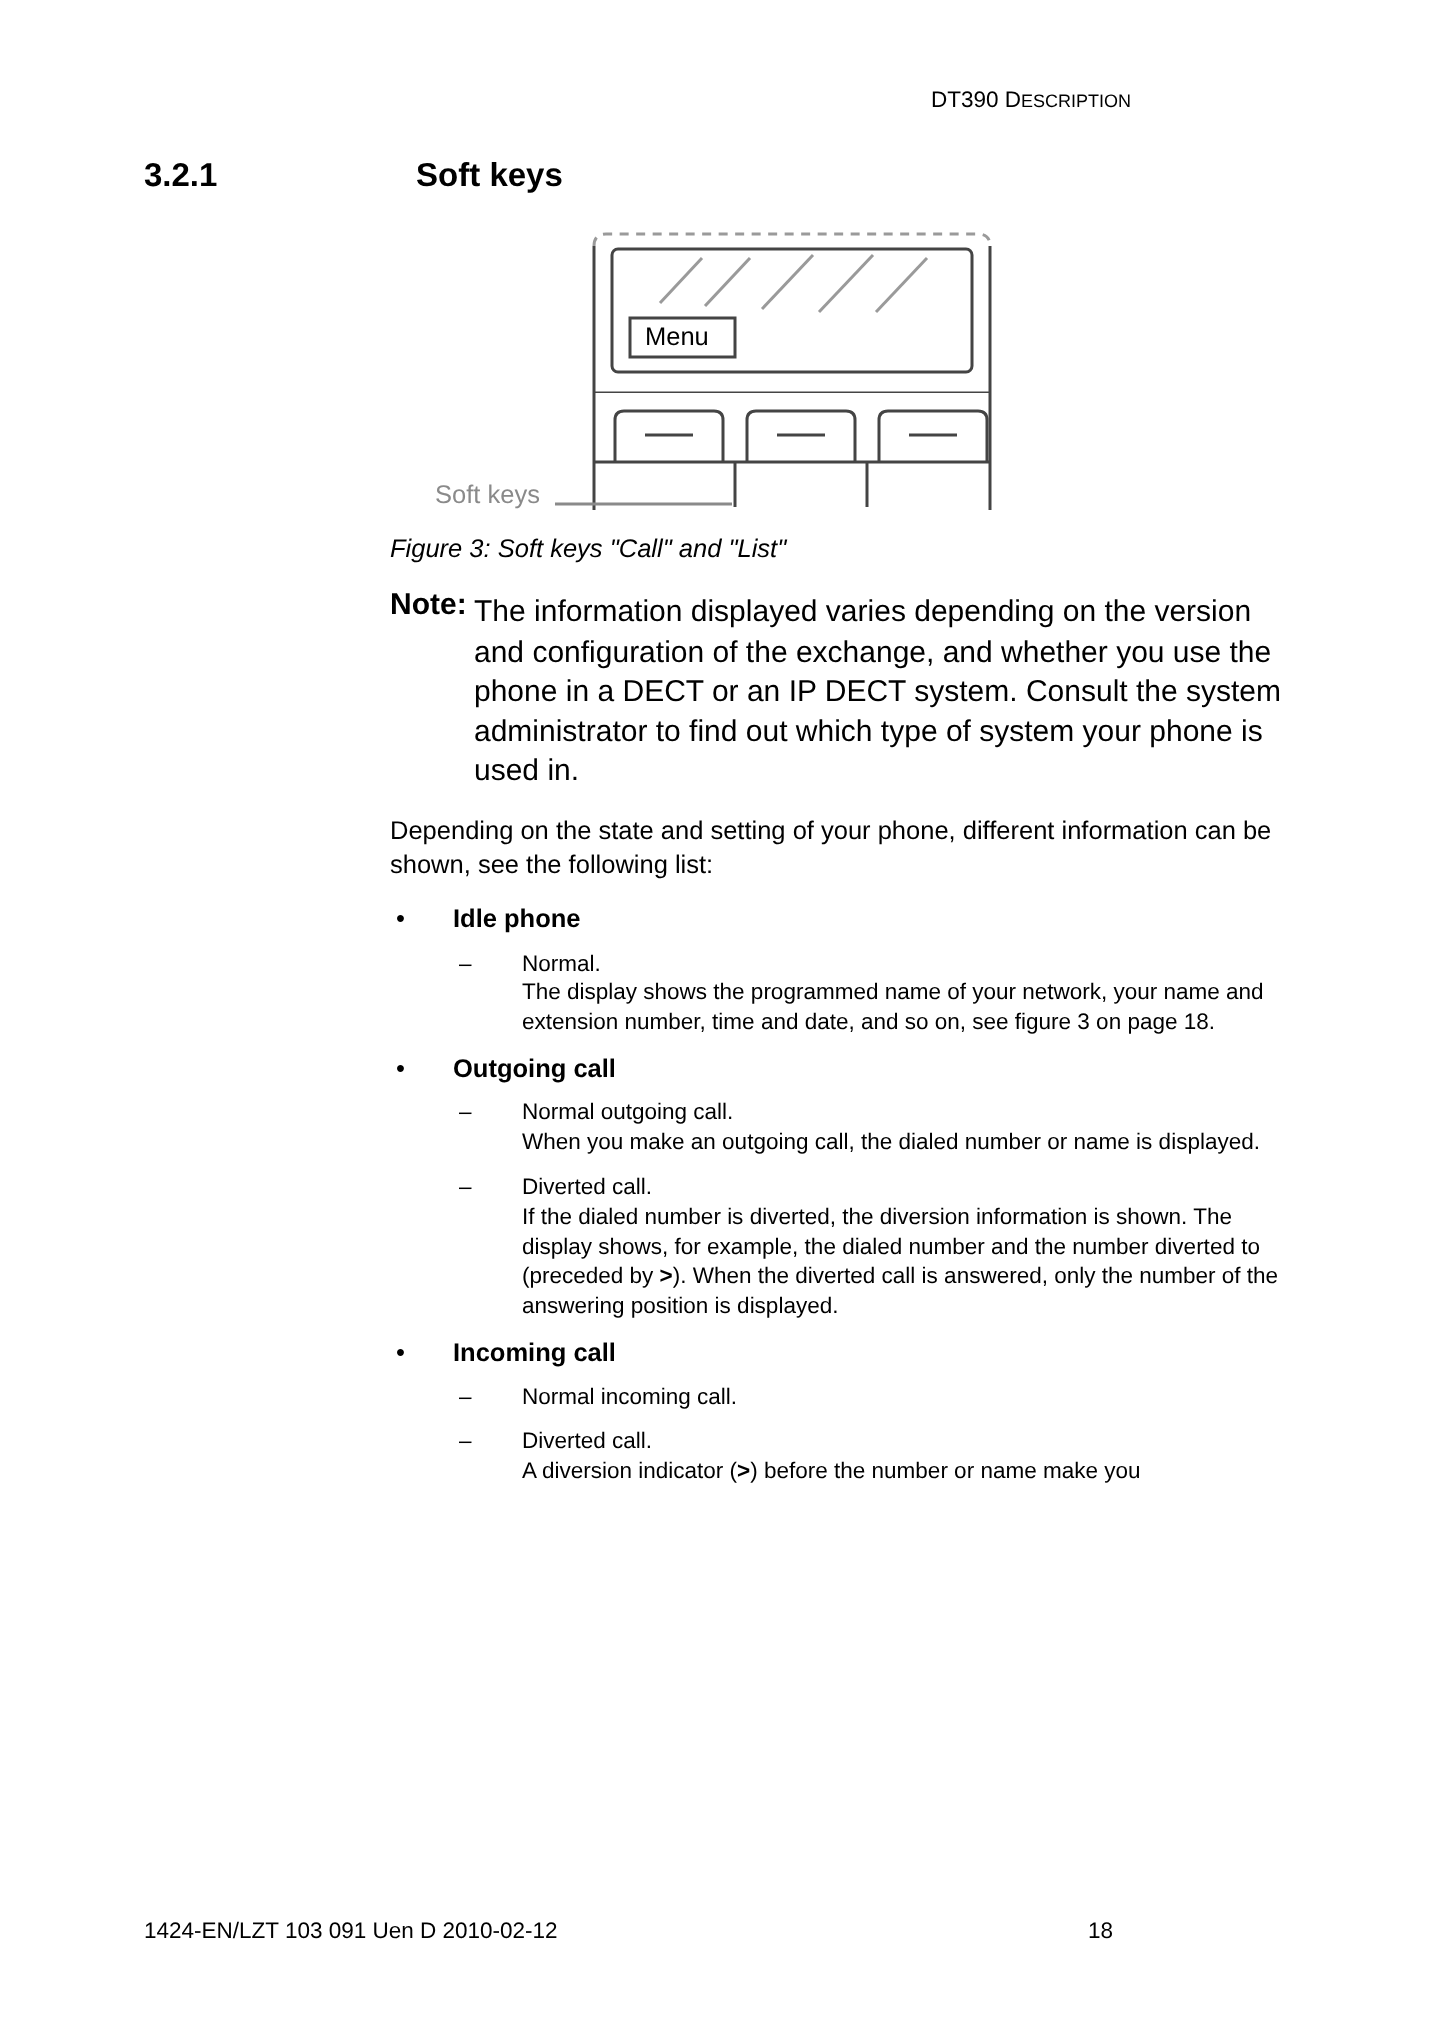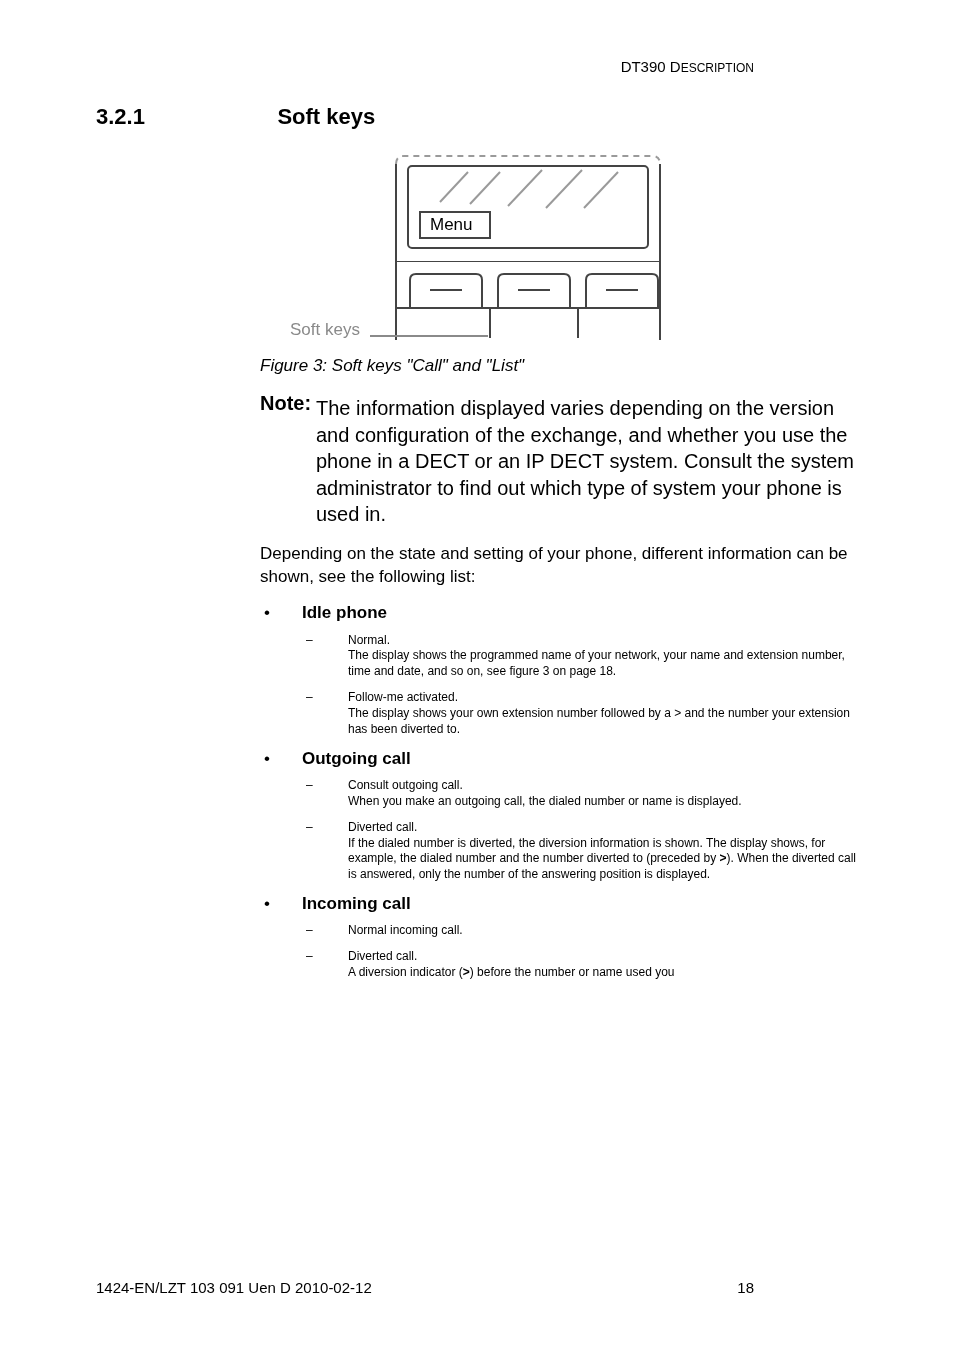--- a/index.html
+++ b/index.html
@@ -97,37 +97,37 @@
     top: 0;
     font-size: 17px;
   }
   .l1-head { font-weight: bold; }
   ul.l2 {
     list-style: none;
     padding: 0;
     margin: 8px 0 6px 0;
   }
   ul.l2 > li {
-    font-size: 12px;
+    font-size: 15px;
     line-height: 1.32;
     margin-bottom: 10px;
     padding-left: 46px;
     position: relative;
   }
   ul.l2 > li::before {
     content: "–";
     position: absolute;
     left: 4px;
     top: 0;
   }
   .footer {
     position: absolute;
     bottom: 54px;
     left: 96px;
-    right: 96px;
+    right: 108px;
     font-size: 15px;
   }
   .footer .pagenum { float: right; }
   b { font-weight: bold; }
 </style>
 </head>
 <body>
 
 <div class="page">
 
@@ -199,50 +199,46 @@
     <p class="body">Depending on the state and setting of your phone, different information can be shown, see the following list:</p>
 
     <ul class="l1">
       <li>
         <span class="l1-head">Idle phone</span>
         <ul class="l2">
           <li>
             <span>Normal.</span><br>
             <span>The display shows the programmed name of your network, your name and extension number, time and date, and so on, see figure 3 on page 18.</span>
           </li>
-          <li>
-            <span>Follow-me activated.</span><br>
-            <span>The display shows your own extension number followed by a &gt; and the number your extension has been diverted to.</span>
-          </li>
         </ul>
       </li>
 
       <li>
         <span class="l1-head">Outgoing call</span>
         <ul class="l2">
           <li>
-            <span>Consult outgoing call.</span><br>
+            <span>Normal outgoing call.</span><br>
             <span>When you make an outgoing call, the dialed number or name is displayed.</span>
           </li>
           <li>
             <span>Diverted call.</span><br>
             <span>If the dialed number is diverted, the diversion information is shown. The display shows, for example, the dialed number and the number diverted to (preceded by </span><b>&gt;</b><span>). When the diverted call is answered, only the number of the answering position is displayed.</span>
           </li>
         </ul>
       </li>
 
       <li>
         <span class="l1-head">Incoming call</span>
         <ul class="l2">
           <li>
             <span>Normal incoming call.</span><br>
           </li>
           <li>
             <span>Diverted call.</span><br>
-            <span>A diversion indicator (</span><b>&gt;</b><span>) before the number or name used you</span>
+            <span>A diversion indicator (</span><b>&gt;</b><span>) before the number or name make you</span>
           </li>
         </ul>
       </li>
     </ul>
 
   </div>
 
   <div class="footer">
     <span>1424-EN/LZT 103 091 Uen D 2010-02-12</span>
     <span class="pagenum">18</span>

